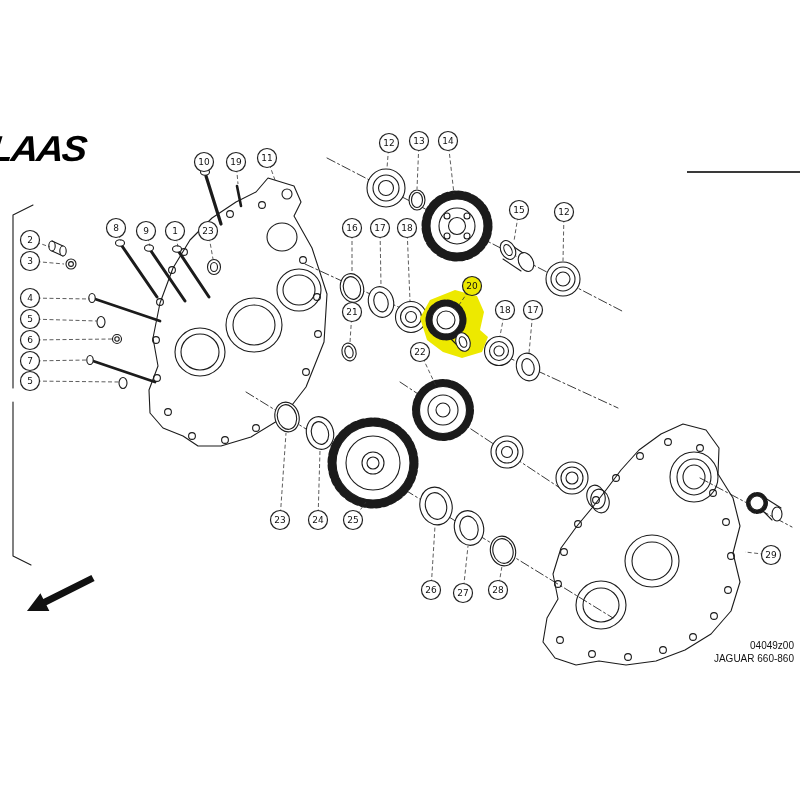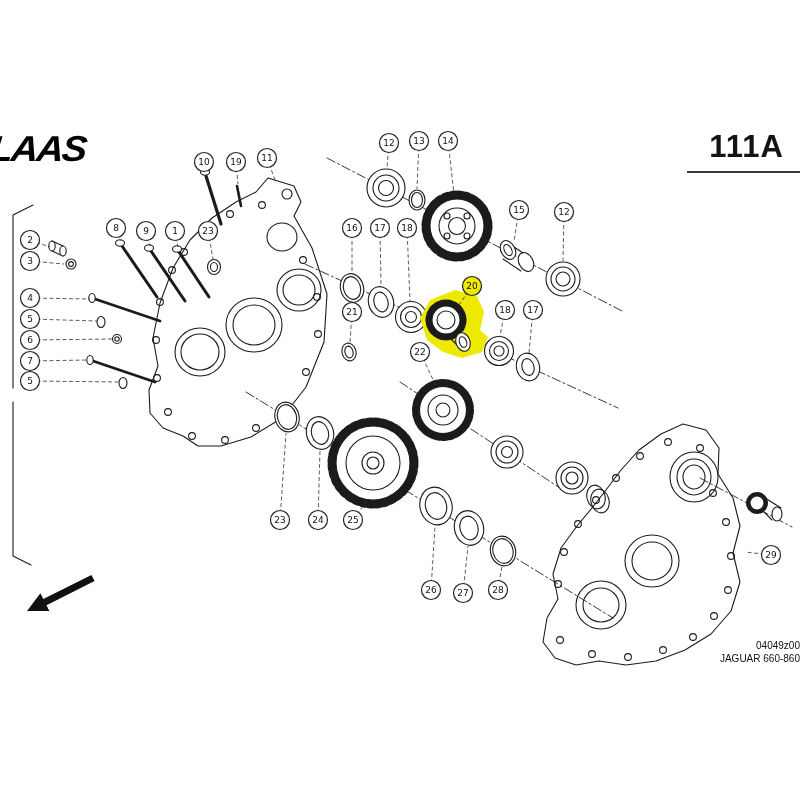--- a/index.html
+++ b/index.html
@@ -4,34 +4,33 @@
 <style>
   html,body{margin:0;padding:0;background:#fff;}
   .page{position:relative;width:800px;height:800px;background:#ffffff;overflow:hidden;
         font-family:"Liberation Sans",sans-serif;color:#111;}
   .logo{position:absolute;left:-10px;top:128px;font-size:38px;font-weight:900;
         font-style:italic;letter-spacing:-2px;transform:skewX(-6deg) scaleY(.95);
         color:#000;white-space:nowrap;}
   .page-ref{position:absolute;right:16px;top:129px;font-size:31px;font-weight:600;
         letter-spacing:1px;color:#141414;}
   .page-ref-line{position:absolute;left:687px;top:171px;width:113px;height:2px;background:#3a3a3a;}
-  .footer{position:absolute;right:0;top:639px;text-align:right;font-size:10px;
+  .footer{position:absolute;right:6px;top:639px;text-align:right;font-size:10px;
         line-height:13px;color:#111;}
   svg{position:absolute;left:0;top:0;}
   .leader{stroke:#333;stroke-width:.8;stroke-dasharray:4 2.5;fill:none;}
   .callout-circle{fill:#fff;stroke:#222;stroke-width:1.2;}
   .callout-num{font:9px "DejaVu Sans",sans-serif;text-anchor:middle;fill:#111;}
 </style>
 </head>
 <body>
 
 <div class="page">
 
   <div class="logo">LAAS</div>
-  <div class="page-ref">111A</div>
   <div class="page-ref-line"></div>
 
   <svg width="800" height="800" viewBox="0 0 800 800">
     <g stroke="#1b1b1b" fill="none" stroke-width="1.1" stroke-linejoin="round" stroke-linecap="round">
 
       <g>
         <path d="M33 205 L13 215 L13 388"></path>
         <path d="M13 402 L13 556 L31 565"></path>
       </g>
 

